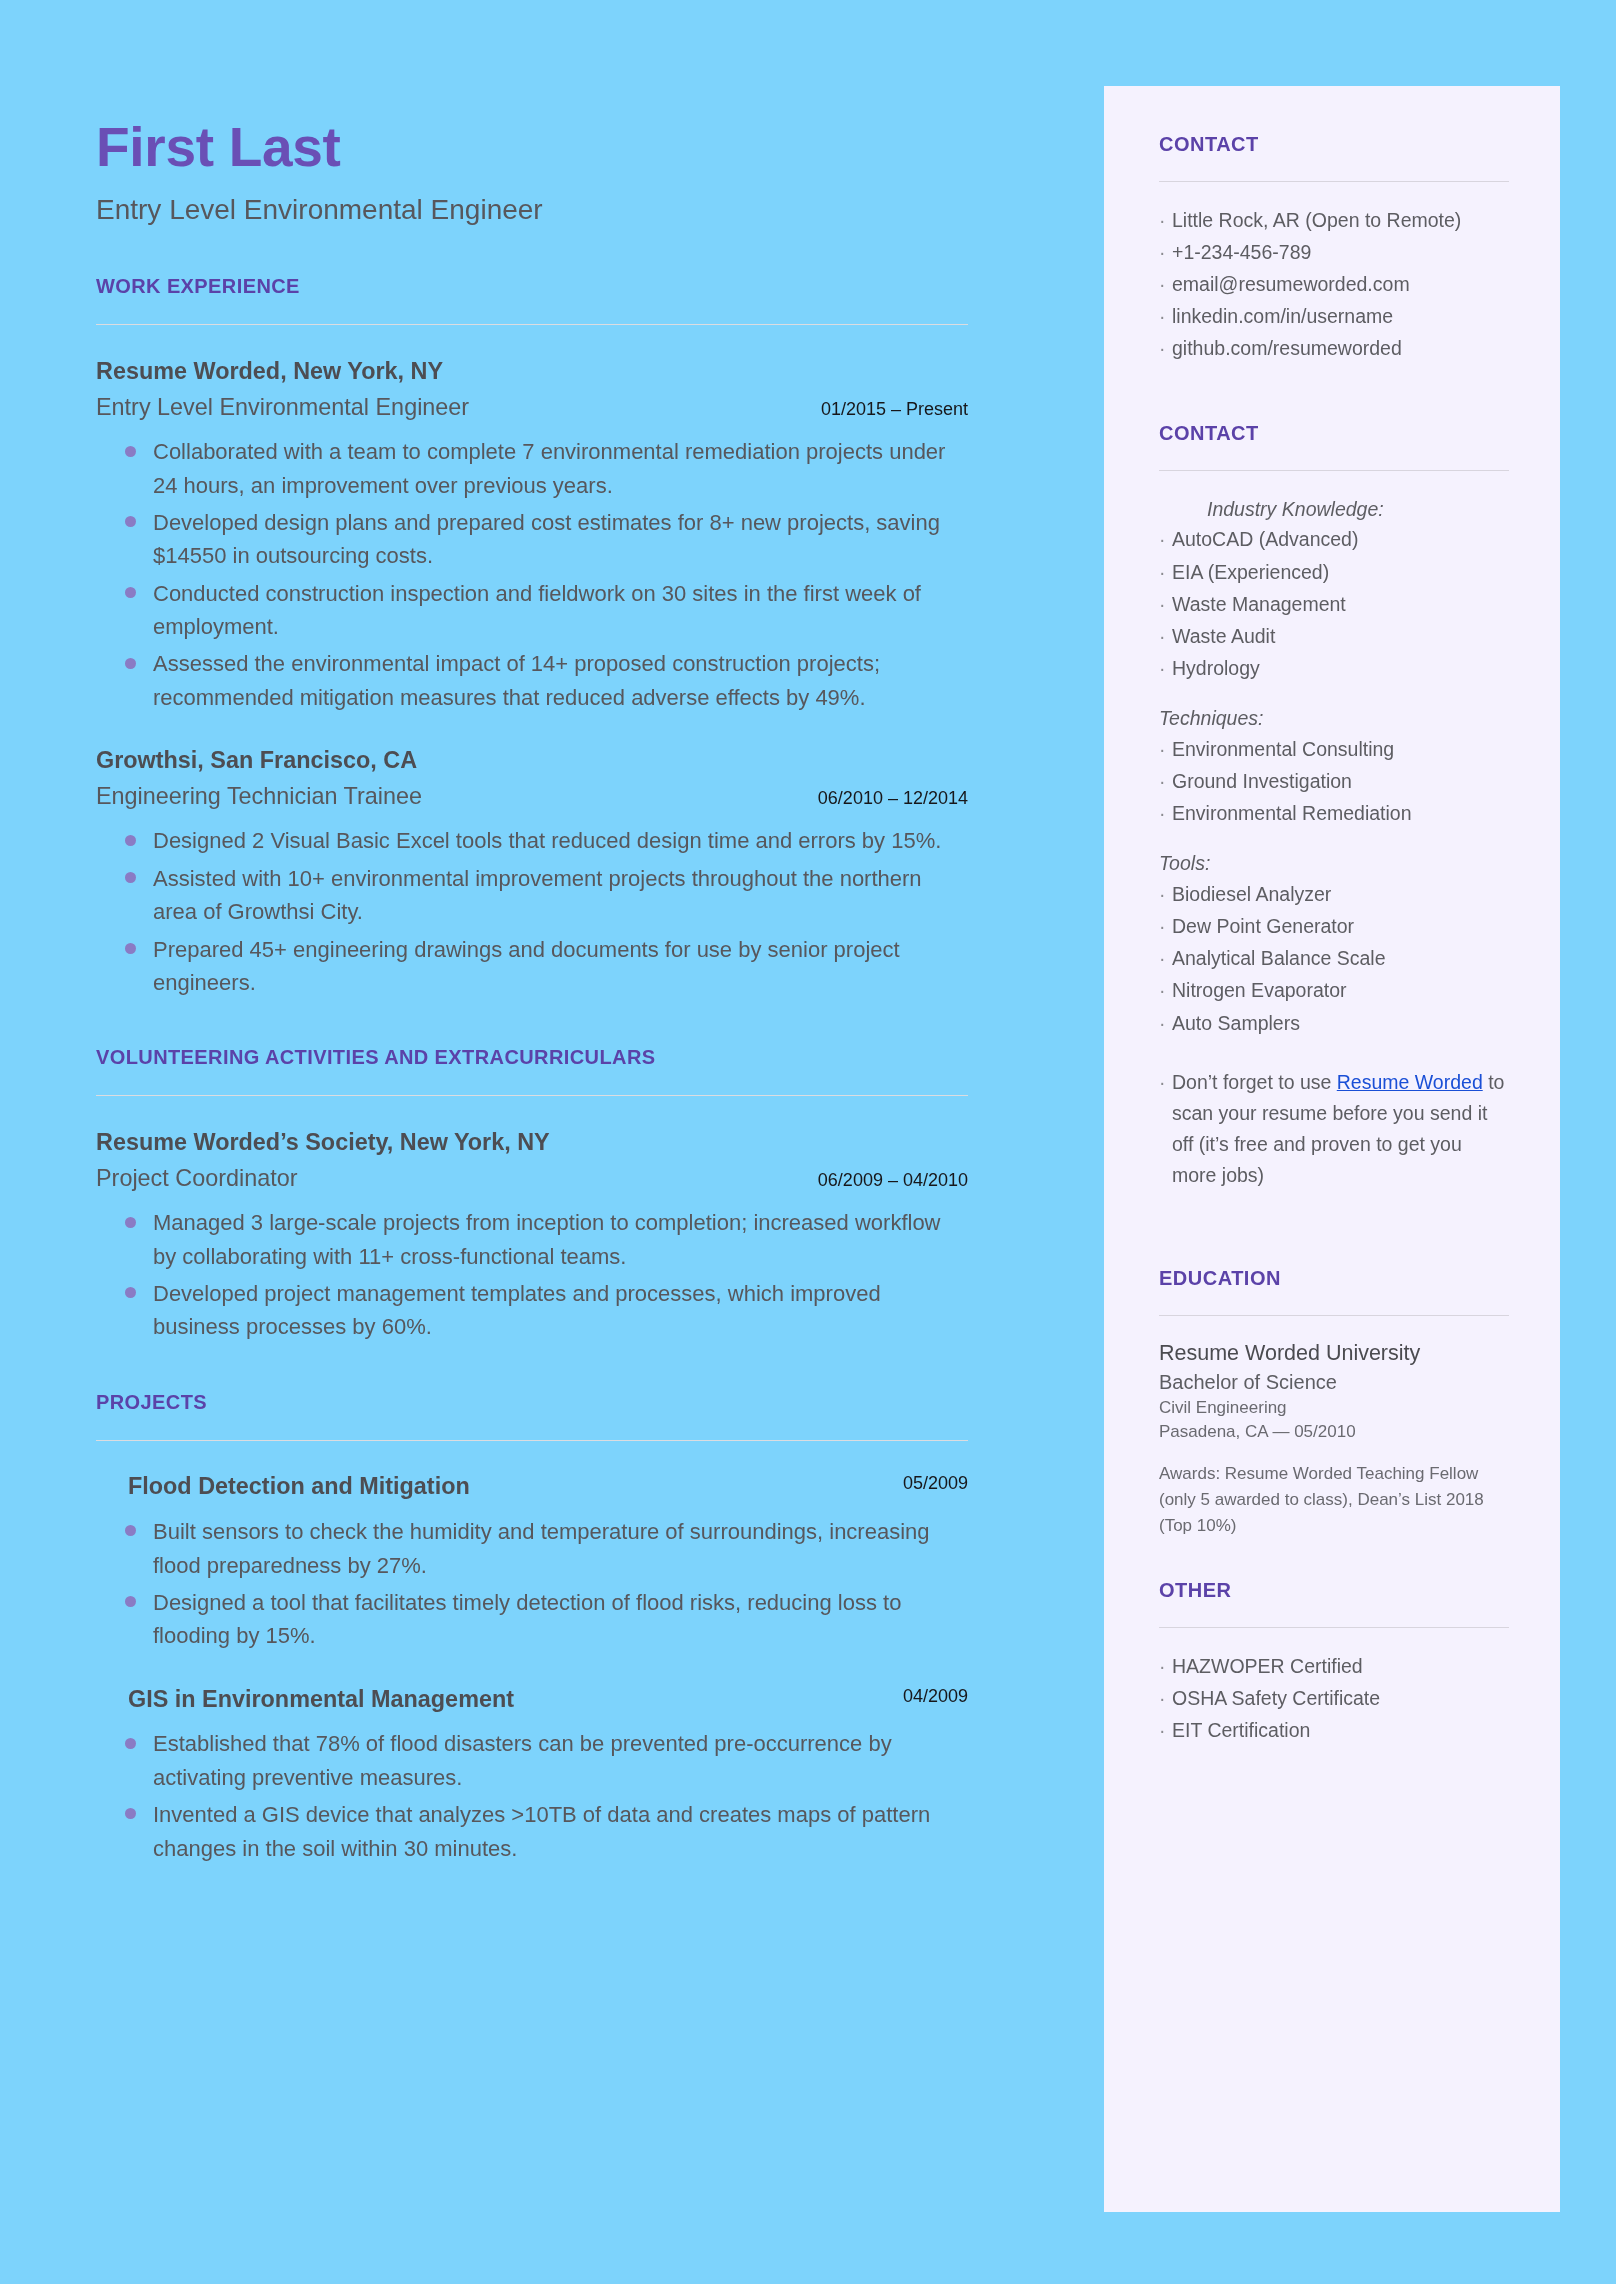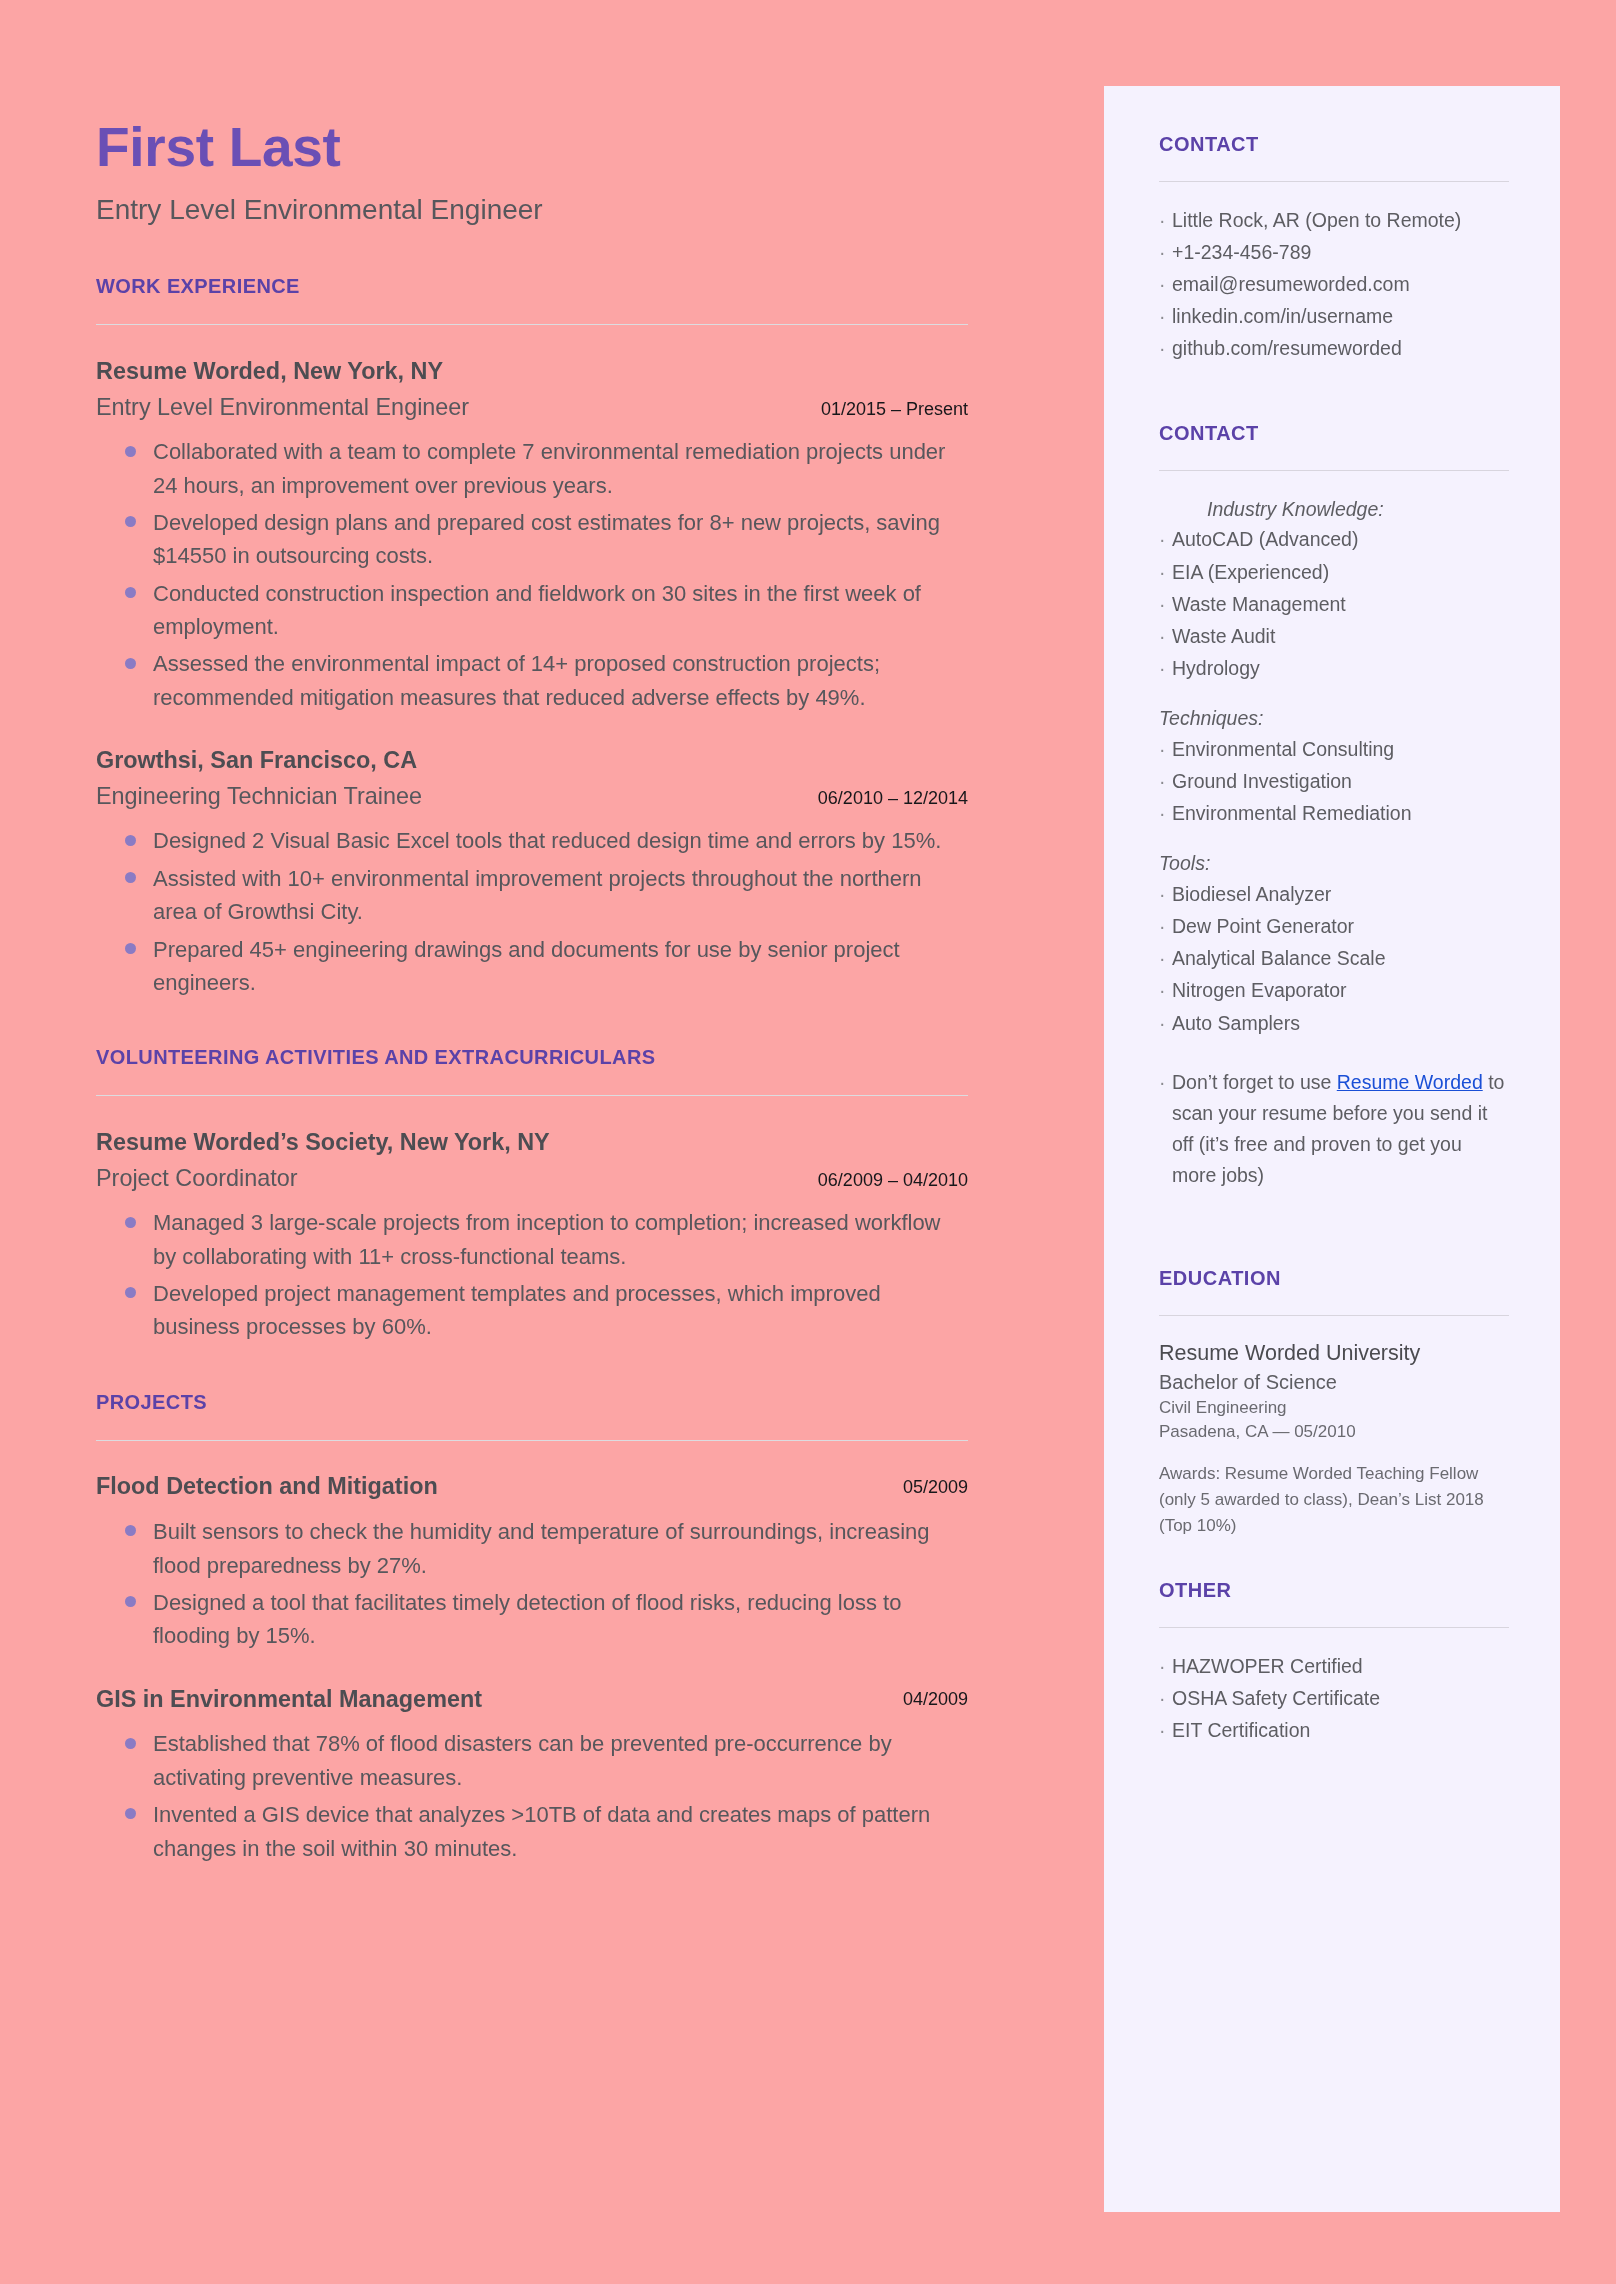--- a/index.html
+++ b/index.html
@@ -8,21 +8,21 @@
     width: 1617px;
     height: 2284px;
     background: #ffffff;
     font-family: "Liberation Sans", sans-serif;
   }
 
   .page {
     position: relative;
     width: 1617px;
     height: 2284px;
-    background: #fca5a5;
+    background: #7dd3fc;
     overflow: hidden;
   }
 
   
   .sidebar {
     position: absolute;
     left: 1104px;
     top: 86px;
     width: 456px;
     height: 2126px;
@@ -177,22 +177,23 @@
   }
   .entry-date {
     color: #17171a;
     font-size: 18px;
     line-height: 1.35;
     white-space: nowrap;
   }
 
   .proj-row {
     display: flex;
-    align-items: center;
+    align-items: flex-start;
     justify-content: space-between;
+    margin-left: 32px;
   }
   .proj-title {
     color: #4d4d52;
     font-size: 23.4px;
     font-weight: bold;
     line-height: 1.35;
   }
 
   .bullets {
     list-style: none;

